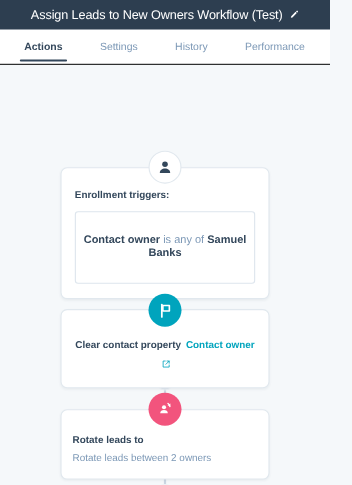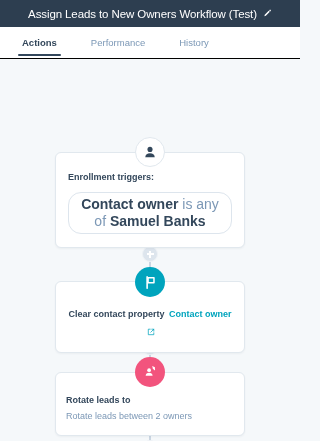--- a/index.html
+++ b/index.html
@@ -154,24 +154,24 @@
   
   #trigger-card { top: 93px; padding: 19px 12px 13px; }
   #enrollment-heading {
     font-size: 9px;
     font-weight: bold;
     color: #33475b;
     margin-bottom: 10px;
   }
   #trigger-condition-box {
     border: 1px solid #dde5ed;
-    border-radius: 13px;
-    padding: 3px 6px;
+    border-radius: 3px;
+    padding: 20px 6px;
     text-align: center;
-    font-size: 14px;
+    font-size: 10px;
     color: #7c98b6;
     line-height: 1.2;
     cursor: pointer;
   }
   #trigger-condition-box .strong { color: #33475b; font-weight: bold; }
 
   
   #clear-property-card {
     top: 222px;
     padding: 21px 10px 13px;
@@ -226,22 +226,23 @@
     <span>
       <svg class="pencil-icon" viewBox="0 0 16 16" fill="none" aria-hidden="true">
         <path d="M11.6 1.6a1.4 1.4 0 0 1 2 2l-.8.8-2-2 .8-.8zM10.1 3.1l2 2-7 7-2.6.6.6-2.6 7-7z" fill="#ffffff"></path>
       </svg>
     </span>
   </div>
 </div>
 
 <div id="tab-bar">
   <div class="tab active">Actions</div>
+  <div class="tab">Settings</div>
+  <div class="tab">History</div>
   <div class="tab">Performance</div>
-  <div class="tab">History</div>
 </div>
 
 <div id="workflow-canvas">
 
   <div class="connector" style="top:94px;height:129px;"></div>
   <div class="add-step-btn" style="top:187px;"></div>
 
   <div class="connector" style="top:264px;height:49px;"></div>
   <div class="add-step-btn" style="top:280px;"></div>
 

